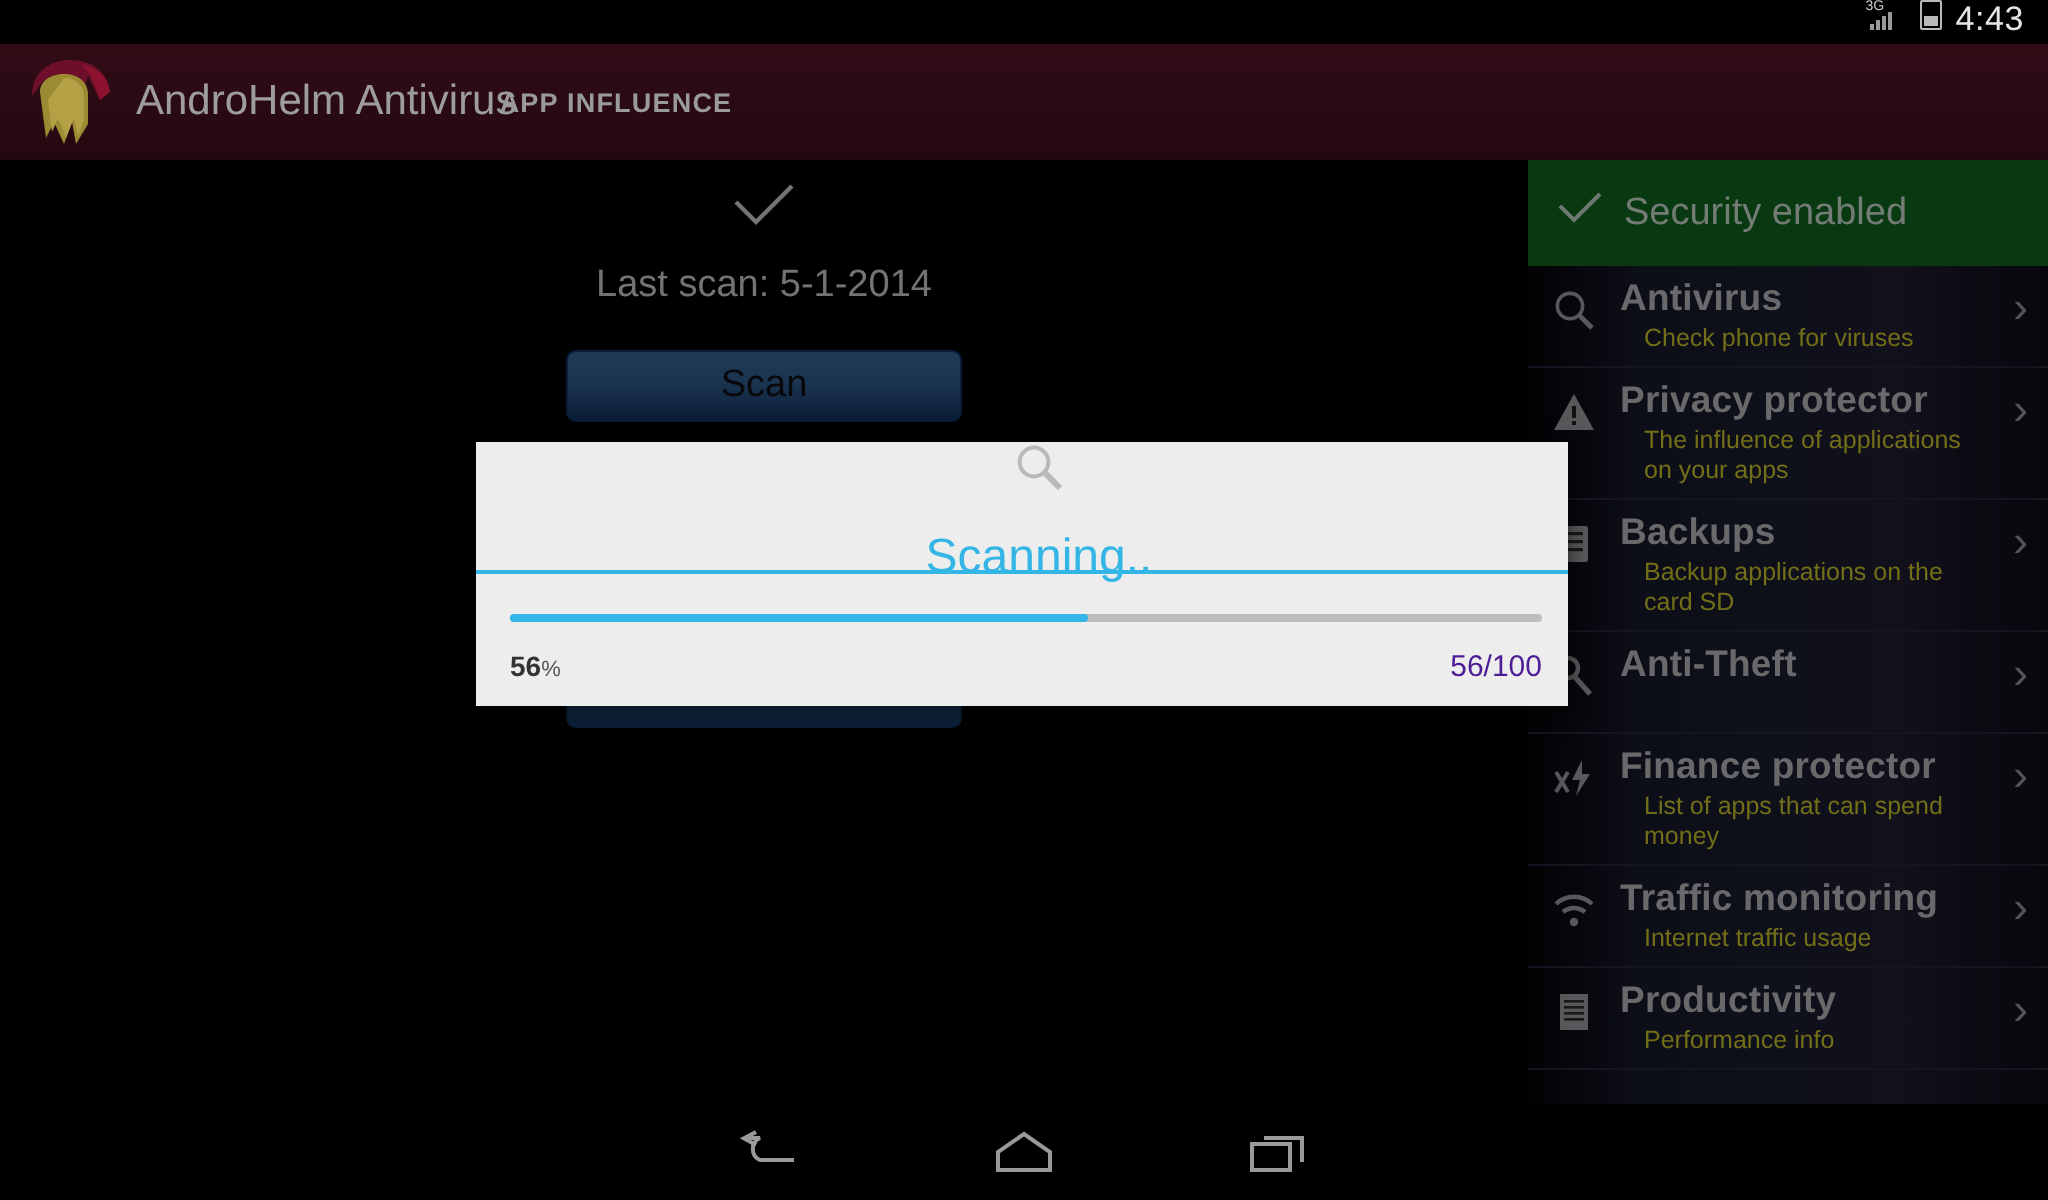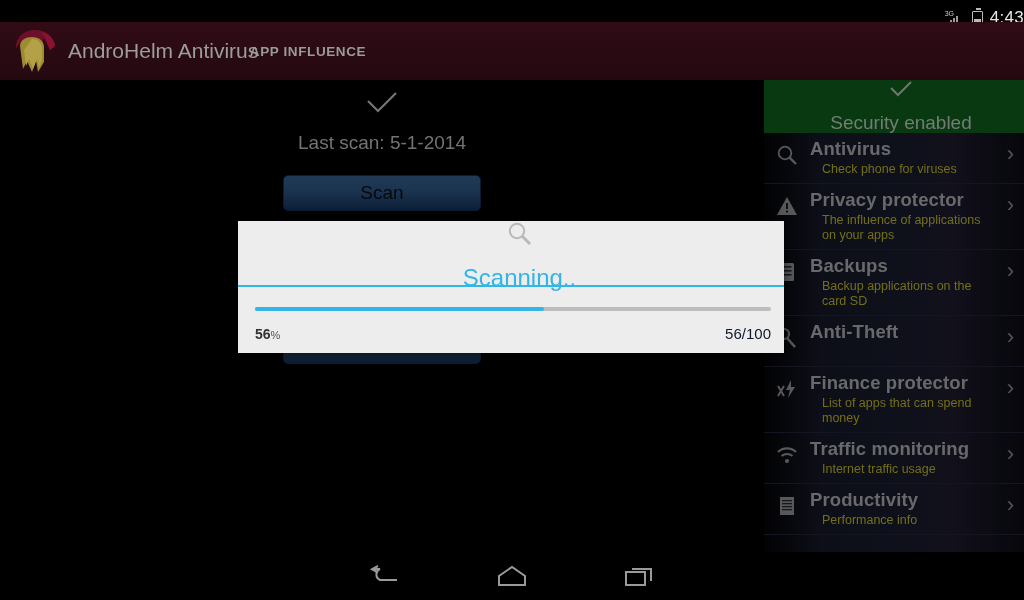--- a/index.html
+++ b/index.html
@@ -8,22 +8,22 @@
     background:#000;
     font-family:"Liberation Sans", sans-serif;
     overflow:hidden;
     position:relative;
   }
 
   
   #status-bar{
     position:absolute; left:0; top:0; width:1024px; height:36px;
     background:#000; color:#d8d8d8;
-    display:flex; align-items:center; justify-content:flex-end;
-    gap:7px;
+    display:flex; justify-content:flex-end;
+    padding-right:12px; gap:7px;
   }
   #status-bar .sig{ position:relative; width:20px; height:16px; }
   .bars{ position:absolute; left:2px; bottom:1px; display:flex; align-items:flex-end; gap:1px; }
   .bars i{ display:block; width:2px; background:#9a9a9a; }
   .bars i:nth-child(1){height:3px;} .bars i:nth-child(2){height:5px;}
   .bars i:nth-child(3){height:7px;} .bars i:nth-child(4){height:9px;}
   .g-lbl{ position:absolute; left:0px; top:0px; font-size:7px; color:#d0d0d0; }
   .batt{ position:relative; width:11px; height:15px; border:1.5px solid #b9b9b9; border-radius:1px; }
   .batt:before{ content:""; position:absolute; left:3px; top:-4px; width:5px; height:2.5px; background:#b9b9b9;}
   .batt:after{ content:""; position:absolute; left:1px; bottom:1px; right:1px; height:5px; background:#b9b9b9;}
@@ -87,21 +87,21 @@
   #sidebar-sheen{
     position:absolute; inset:0;
     background:
       linear-gradient(to right, rgba(0,0,0,.55) 0%, rgba(24,26,44,.65) 22%,
         rgba(30,36,58,.5) 48%, rgba(38,34,58,.55) 72%, rgba(10,10,18,.75) 100%);
     pointer-events:none;
   }
   #security-banner{
     position:absolute; left:0; top:0; width:260px; height:53px;
     background:#0b4c17;
-    display:flex; align-items:center; gap:10px; padding-left:14px;flex-direction:column;
+    display:flex; align-items:center; gap:10px; padding-left:14px;
   }
   #security-banner .lbl{ font-size:19px; color:#9aa59c; }
   #side-list{ position:absolute; left:0; top:53px; width:260px; }
   .side-item{
     position:relative;
     border-bottom:1px solid #1b1d2b;
     padding:5px 34px 6px 46px;
     min-height:51px;
   }
   .side-item .ico{
@@ -145,21 +145,21 @@
   }
   #progress-fill{
     position:absolute; left:0; top:0; height:4px; background:#33b5e5; border-radius:2px;
   }
   #progress-labels{
     display:flex; justify-content:space-between; align-items:baseline;
     padding-top:14px; font-size:14px; color:#4a4a4a;
   }
   #pct-value{ font-weight:bold; font-size:14px; color:#333; }
   #pct-sign{ font-size:11px; color:#555; }
-  #count-label{ font-size:15px; color:#0f172a; }
+  #count-label{ font-size:15px; color:#4c1d95; }
 
   
   #nav-bar{
     position:absolute; left:0; top:552px; width:1024px; height:48px;
     background:#000; display:flex; align-items:center; justify-content:center;
   }
   #nav-bar .navbtn{ width:128px; display:flex; align-items:center; justify-content:center; }
 </style>
 </head>
 <body>

